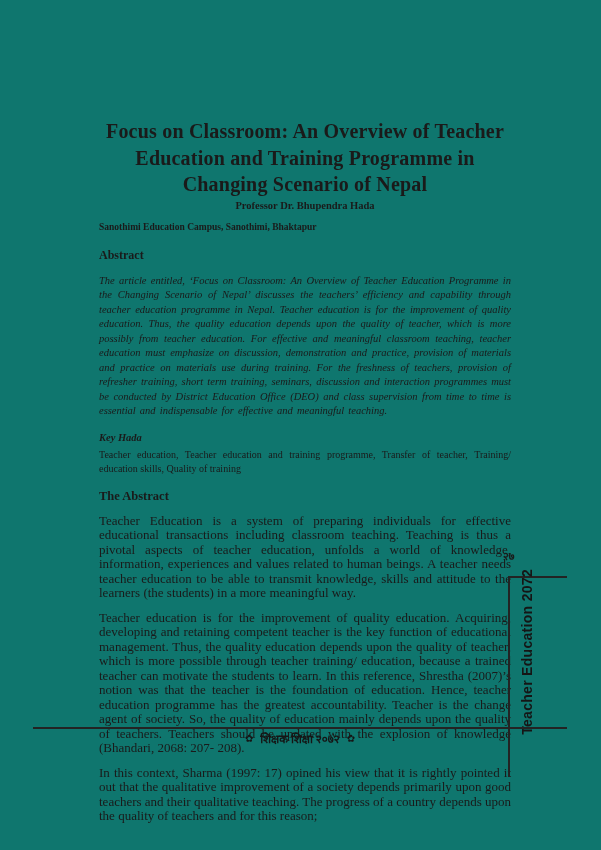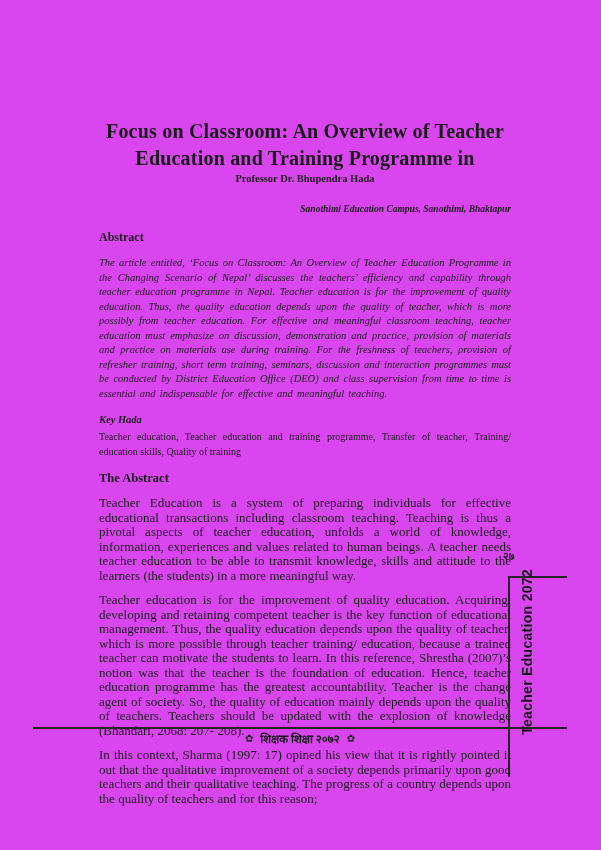--- a/index.html
+++ b/index.html
@@ -11,21 +11,21 @@
     width: 601px;
     height: 850px;
     position: relative;
     font-family: "Liberation Serif", serif;
     color: #1a1a1a;
     overflow: hidden;
   }
   .page {
     position: absolute;
     inset: 0;
-    background: #d946ef;
+    background: #0f766e;
   }
   .text-column {
     position: absolute;
     left: 99px;
     top: 118px;
     width: 412px;
   }
   .title {
     text-align: center;
     font-weight: bold;
@@ -34,26 +34,25 @@
     letter-spacing: 0.2px;
   }
   .author {
     text-align: center;
     font-weight: bold;
     font-size: 10.5px;
     line-height: 13px;
     margin-top: 1px;
   }
   .affiliation {
-    text-align: right;
+    text-align: left;
     font-weight: bold;
     font-size: 9.5px;
     line-height: 12px;
-    margin-top: 18px;
-    font-style: italic;
+    margin-top: 9px;
   }
   .h-abstract {
     font-weight: bold;
     font-size: 12px;
     margin-top: 15px;
   }
   .abstract-text {
     font-style: italic;
     font-size: 10.5px;
     line-height: 14.5px;
@@ -156,20 +155,21 @@
 </head>
 <body>
 
 <div class="page">
 
   <div class="text-column">
 
     <div class="title">
       <div>Focus on Classroom: An Overview of Teacher</div>
       <div>Education and Training Programme in</div>
+      <div>Changing Scenario of Nepal</div>
     </div>
 
     <div class="author">Professor Dr. Bhupendra Hada</div>
     <div class="affiliation">Sanothimi Education Campus, Sanothimi, Bhaktapur</div>
 
     <div class="h-abstract">Abstract</div>
     <div class="abstract-text">The article entitled, ‘Focus on Classroom: An Overview of Teacher Education Programme in the Changing Scenario of Nepal’ discusses the teachers’ efficiency and capability through teacher education programme in Nepal. Teacher education is for the improvement of quality education. Thus, the quality education depends upon the quality of teacher, which is more possibly from teacher education. For effective and meaningful classroom teaching, teacher education must emphasize on discussion, demonstration and practice, provision of materials and practice on materials use during training. For the freshness of teachers, provision of refresher training, short term training, seminars, discussion and interaction programmes must be conducted by District Education Office (DEO) and class supervision from time to time is essential and indispensable for effective and meaningful teaching.</div>
 
     <div class="h-keywords">Key Hada</div>
     <div class="keywords-text">Teacher education, Teacher education and training programme, Transfer of teacher, Training/ education skills, Quality of training</div>

